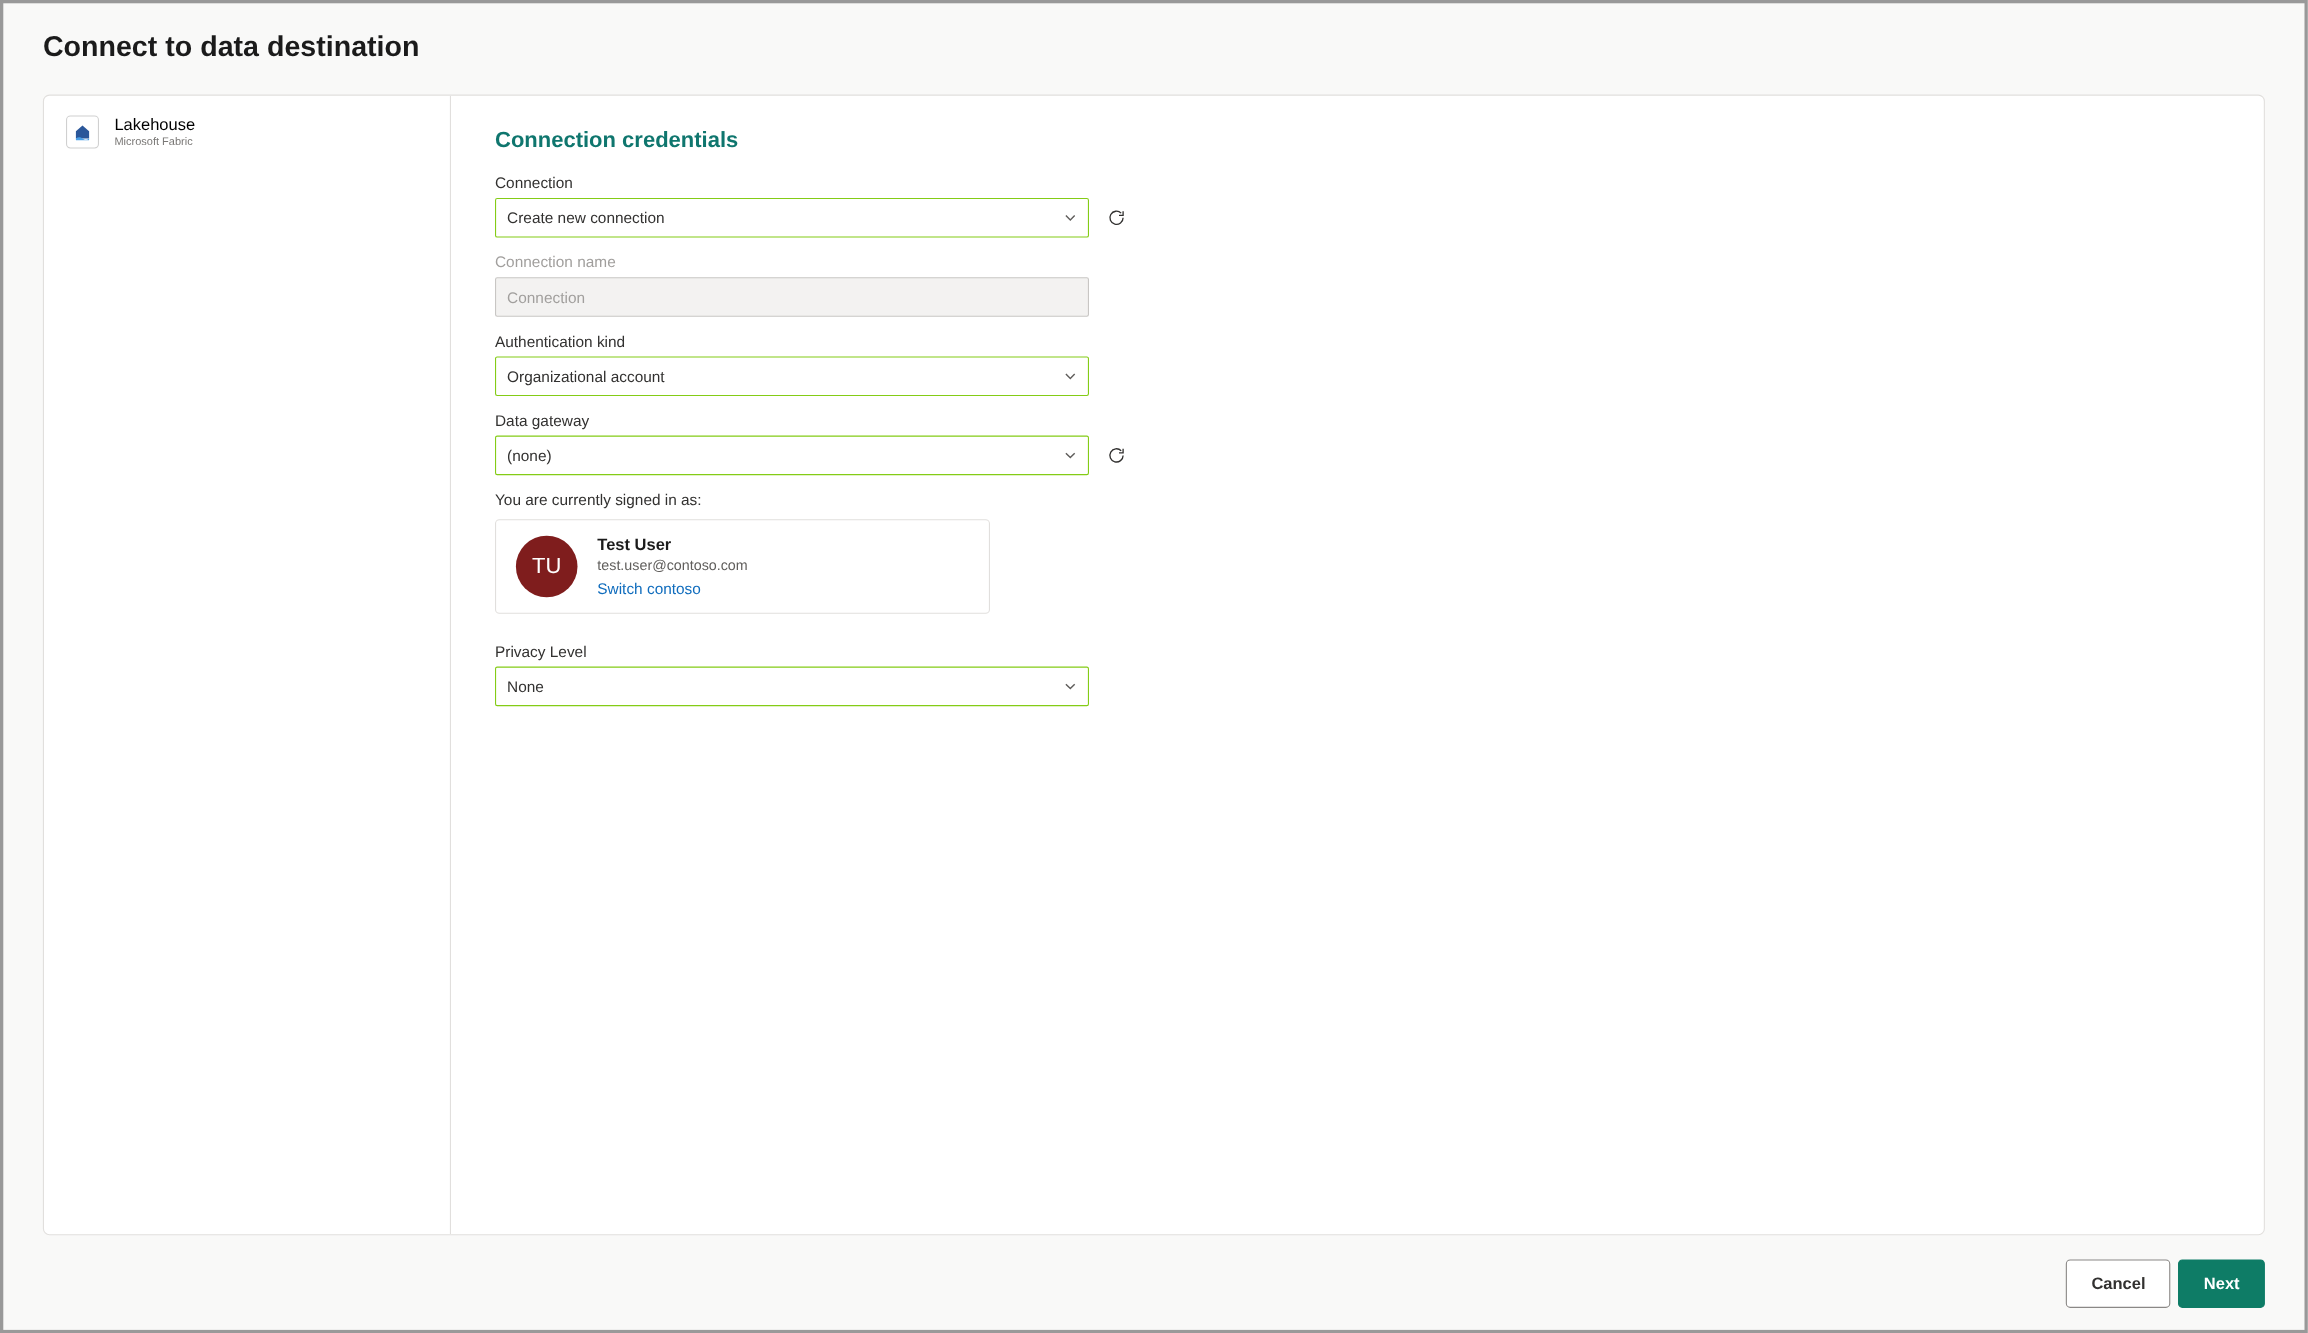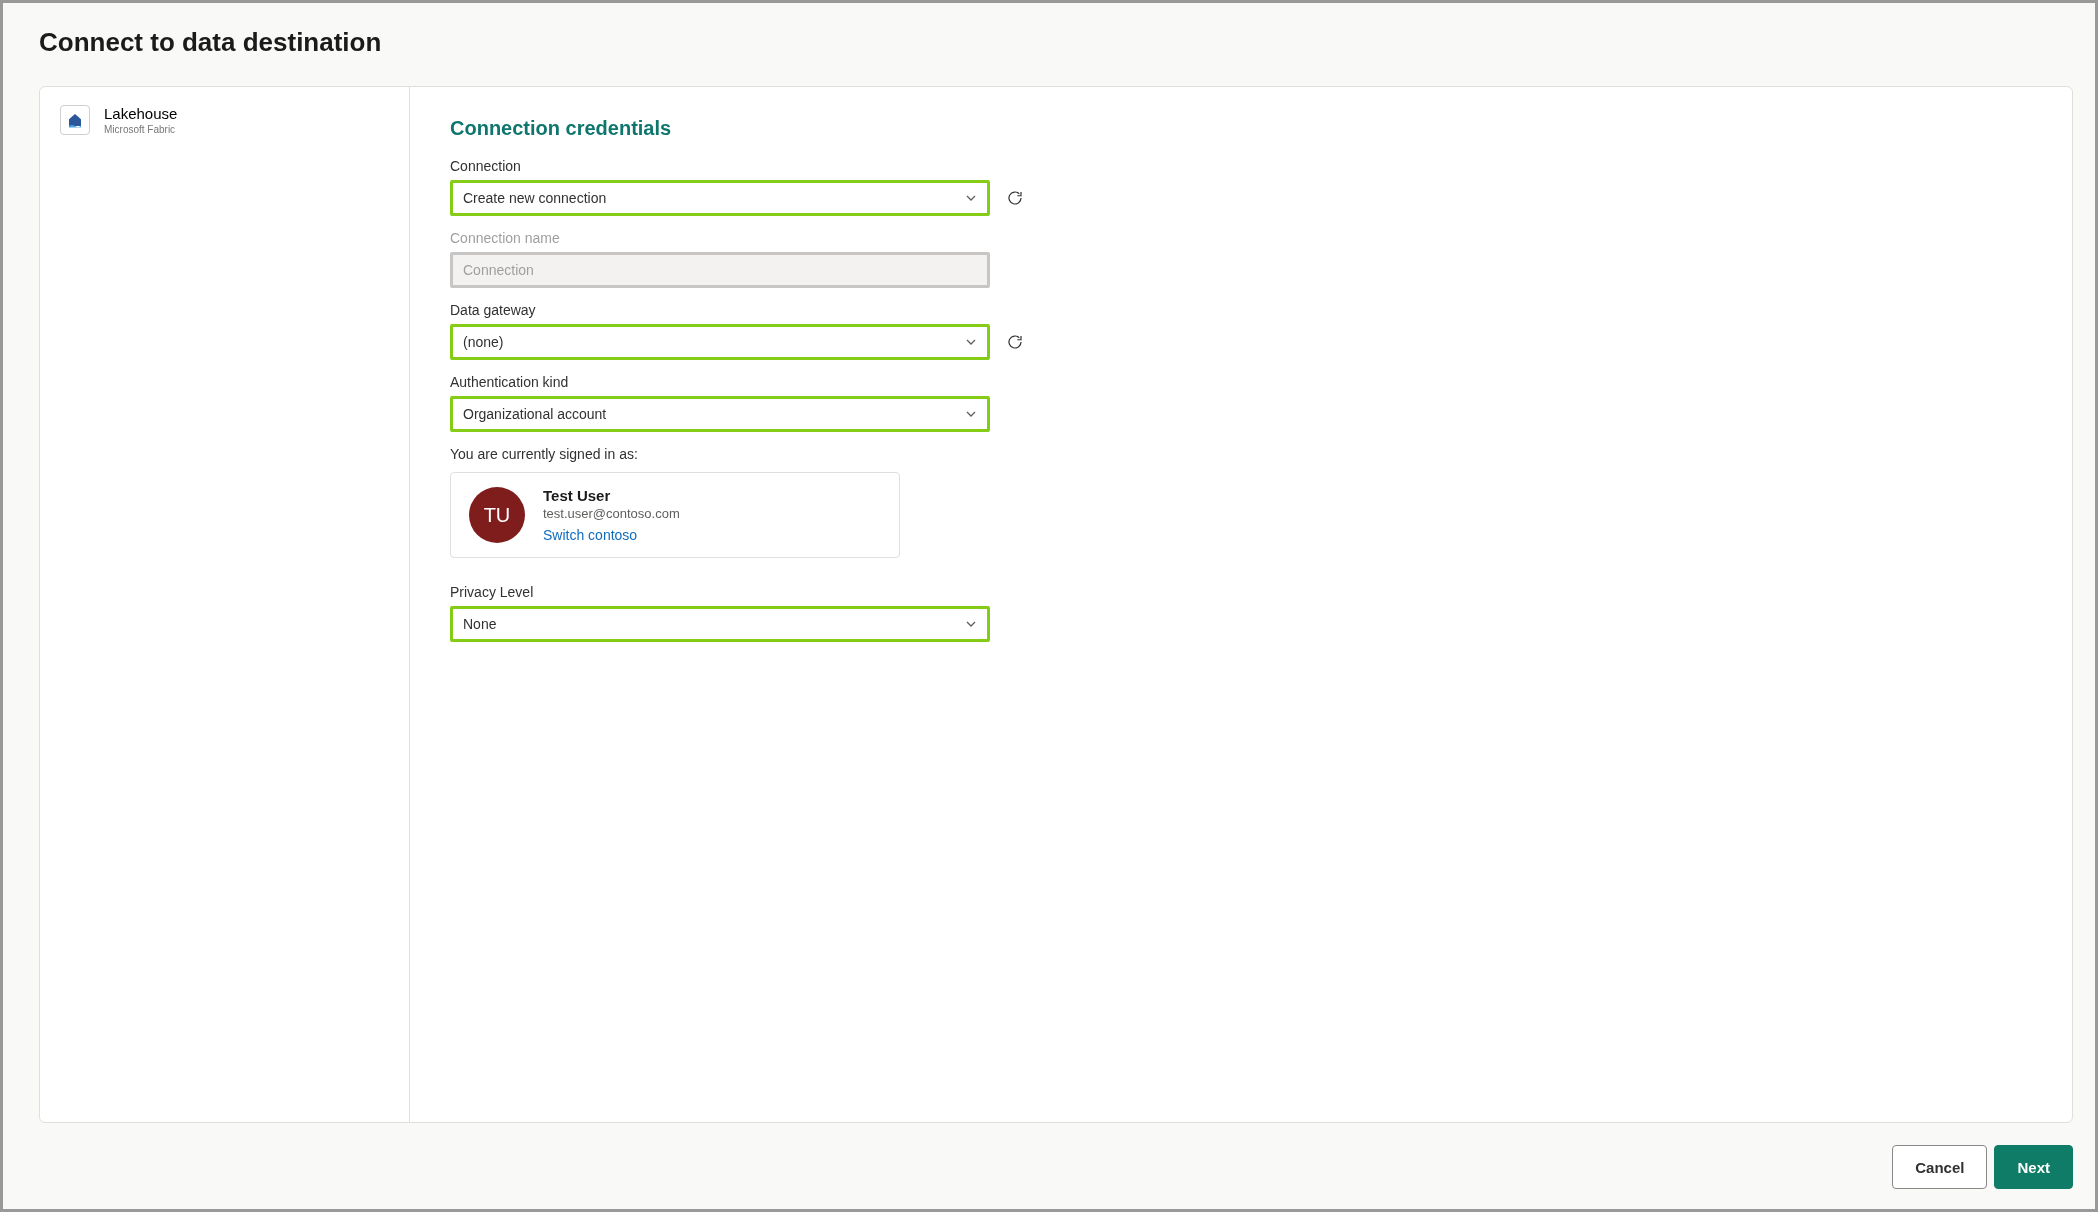--- a/index.html
+++ b/index.html
@@ -10,21 +10,21 @@
       font-size: 14px;
       width: 2098px;
       height: 1212px;
       overflow: hidden;
       border: 3px solid #999;
     }
     .dialog {
       display: flex;
       flex-direction: column;
       height: 100%;
-      padding: 24px 22px 20px 36px;
+      padding: 24px 36px 20px 36px;
     }
     .dialog-title {
       font-size: 26px;
       font-weight: 600;
       color: #1b1b1b;
       margin-bottom: 28px;
     }
     .card {
       flex: 1;
       background: #fff;
@@ -70,21 +70,21 @@
       color: #323130;
       margin-bottom: 6px;
       display: block;
     }
     .field-label.disabled { color: #a19f9d; }
     .field-row { display: flex; align-items: center; gap: 14px; }
 
     .select-box, .text-input {
       width: 540px;
       height: 36px;
-      border: 3px solid #84cc16;
+      border: 1px solid #84cc16;
       border-radius: 2px;
       background: #fff;
       display: flex;
       align-items: center;
       justify-content: space-between;
       padding: 0 10px;
       font-size: 14px;
       color: #323130;
       cursor: pointer;
     }
@@ -207,44 +207,44 @@
       </div>
 
       <div class="field">
         <label class="field-label disabled">Connection name</label>
         <div class="text-input disabled">
           <span>Connection</span>
         </div>
       </div>
 
       <div class="field">
+        <label class="field-label">Authentication kind</label>
+        <div class="select-box">
+          <span>Organizational account</span>
+          <svg class="chevron" width="12" height="12" viewBox="0 0 12 12">
+              <path d="M2 4 L6 8 L10 4" stroke="currentColor" stroke-width="1.3" fill="none"></path>
+            </svg>
+        </div>
+      </div>
+
+      <div class="field">
         <label class="field-label">Data gateway</label>
         <div class="field-row">
           <div class="select-box">
             <span>(none)</span>
             <svg class="chevron" width="12" height="12" viewBox="0 0 12 12">
                 <path d="M2 4 L6 8 L10 4" stroke="currentColor" stroke-width="1.3" fill="none"></path>
               </svg>
           </div>
           <button class="refresh-btn">
             <svg width="18" height="18" viewBox="0 0 24 24" fill="none">
                 <path d="M20 12a8 8 0 1 1-2.34-5.66" stroke="currentColor" stroke-width="1.6"></path>
                 <path d="M20 4v5h-5" stroke="currentColor" stroke-width="1.6" fill="none"></path>
               </svg>
           </button>
-        </div>
-      </div>
-
-      <div class="field">
-        <label class="field-label">Authentication kind</label>
-        <div class="select-box">
-          <span>Organizational account</span>
-          <svg class="chevron" width="12" height="12" viewBox="0 0 12 12">
-              <path d="M2 4 L6 8 L10 4" stroke="currentColor" stroke-width="1.3" fill="none"></path>
-            </svg>
         </div>
       </div>
 
       <div class="signed-in-label">You are currently signed in as:</div>
       <div class="account-card">
         <div class="avatar">TU</div>
         <div class="account-info">
           <div class="account-name">Test User</div>
           <div class="account-email">test.user@contoso.com</div>
           <a class="switch-link">Switch contoso</a>

